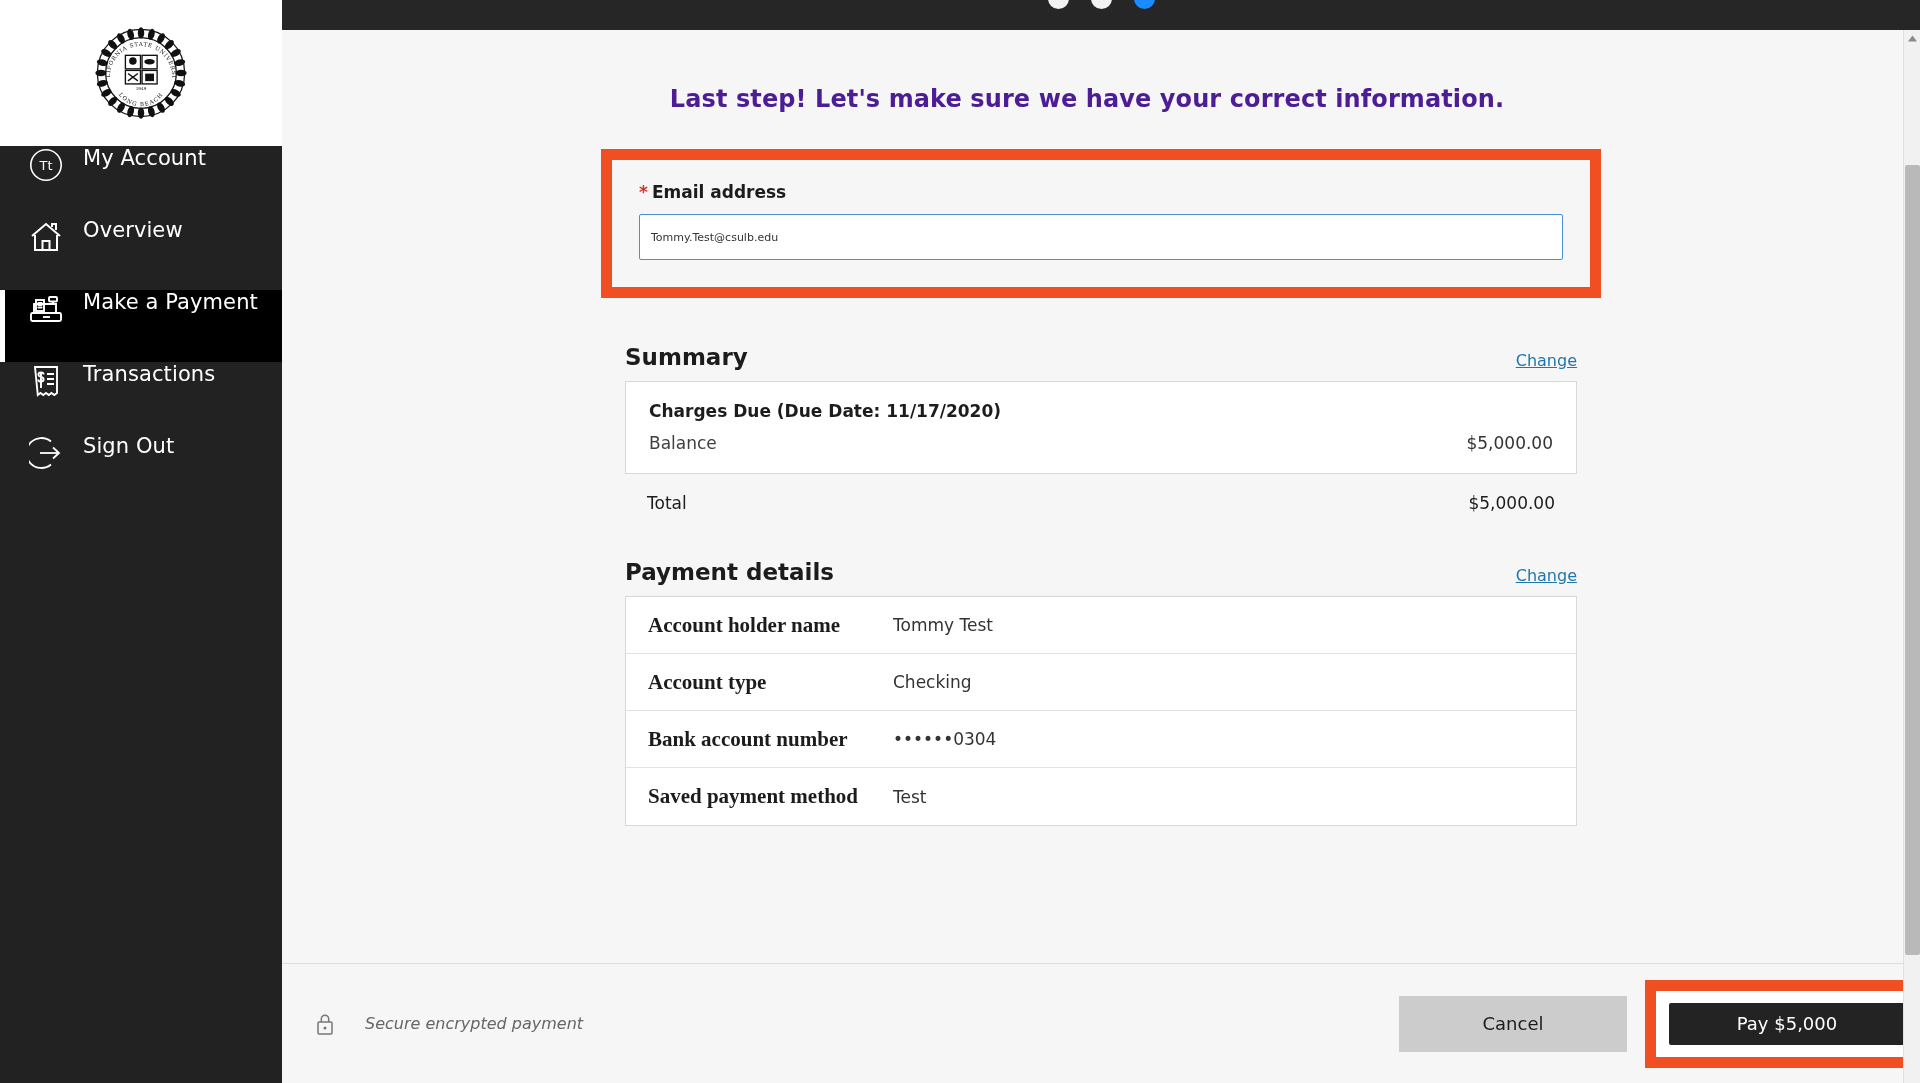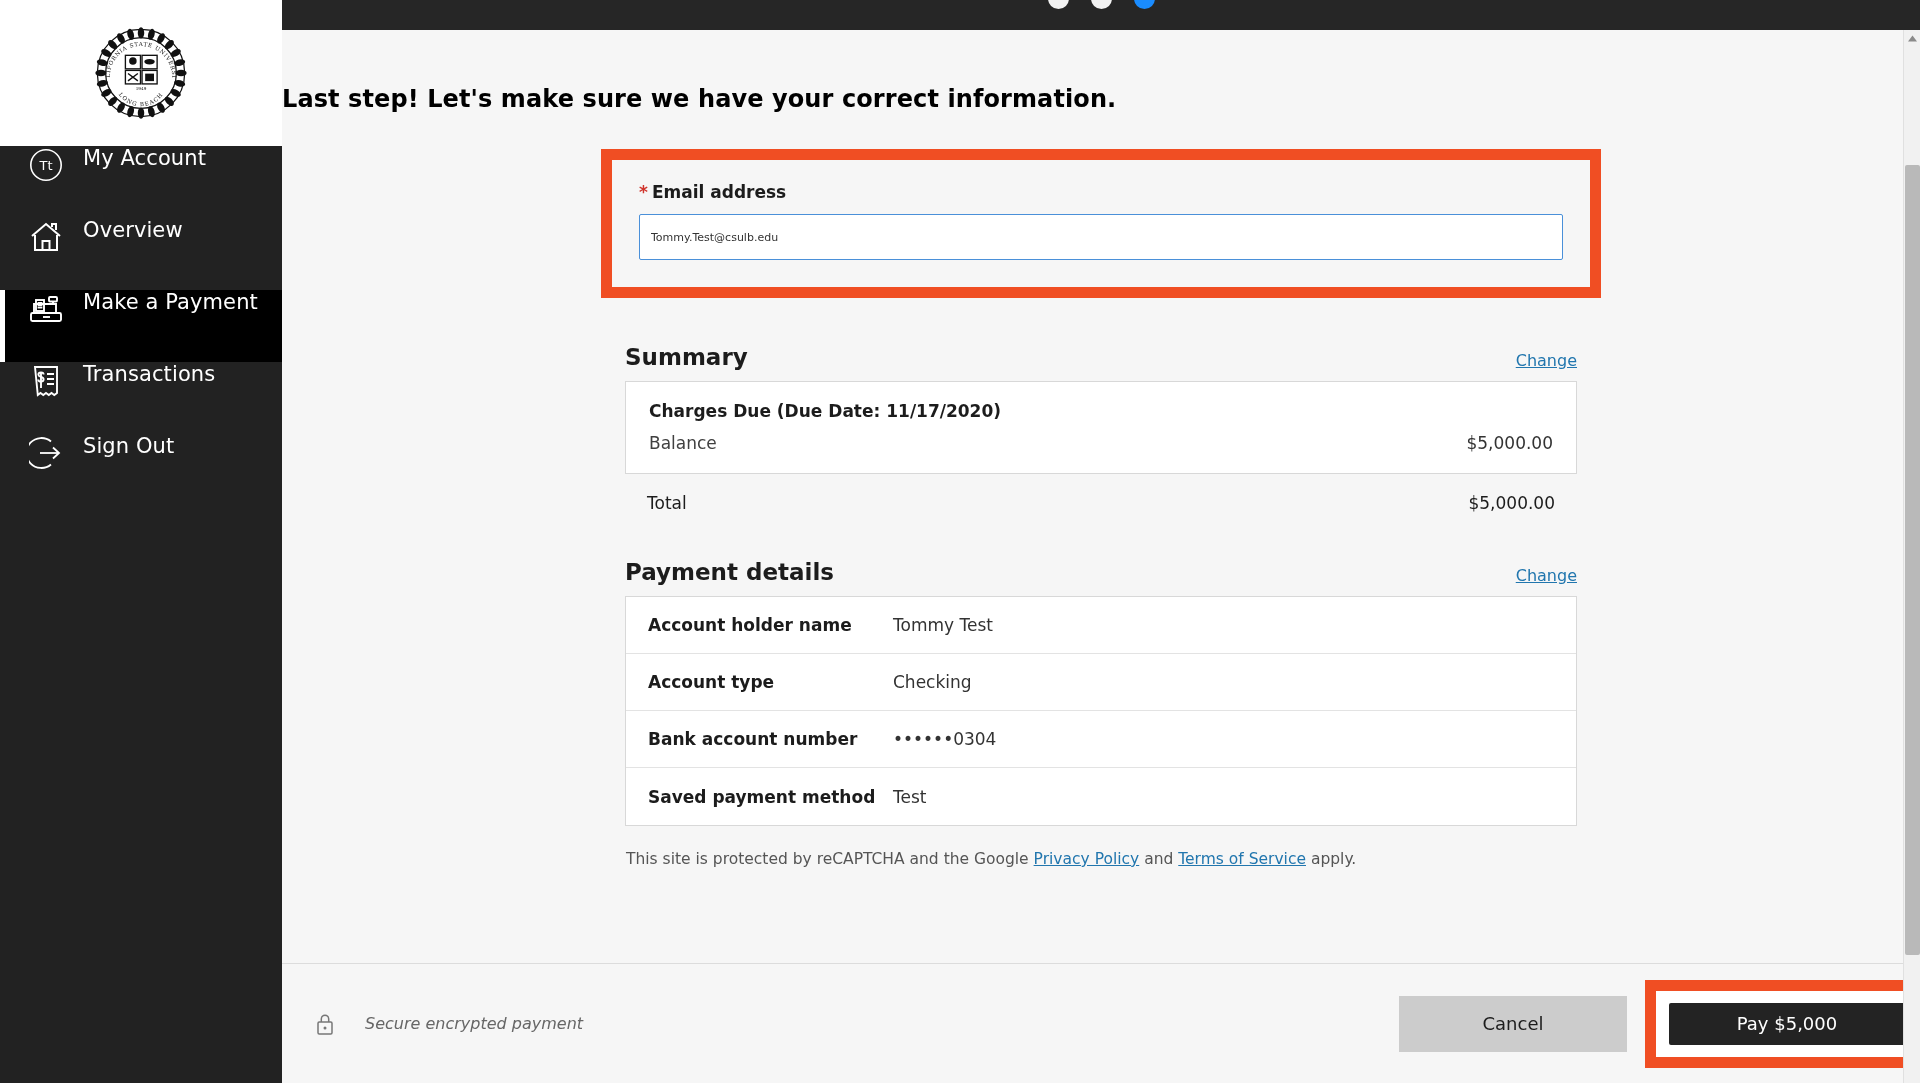--- a/index.html
+++ b/index.html
@@ -65,24 +65,24 @@
 
   .scrollwrap { flex: 1 1 auto; position: relative; overflow: hidden; }
 
   .content {
     padding: 0 0 0 0;
     position: relative;
     height: 100%;
   }
 
   .page-title {
-    text-align: left;
+    text-align: center;
     font-size: 24px;
     font-weight: 700;
-    color: #000000;
+    color: #4c1d95;
     padding-top: 55px;
     padding-right: 28px;
     letter-spacing: .1px;
   }
 
   
   .hl-email {
     width: 1000px;
     margin: 36px auto 0 auto;
     border: 11px solid #F04E23;
@@ -137,21 +137,21 @@
   .total-row .row-label, .total-row .row-val { font-weight: 400; color: #1c1c1c; font-size: 17px; }
 
   .det-table { background: #ffffff; border: 1px solid #d8d8d8; }
   .det-row {
     display: flex; align-items: center;
     height: 57px;
     border-bottom: 1px solid #e3e3e3;
     padding: 0 22px;
   }
   .det-row:last-child { border-bottom: none; }
-  .det-key { width: 245px; flex: 0 0 245px; font-size: 17px; font-weight: 700; color: #1c1c1c; }
+  .det-key { width: 245px; flex: 0 0 245px; font-size: 21px; font-weight: 700; color: #1c1c1c; font-family: Liberation Serif, serif; }
   .det-val { font-size: 17px; color: #333333; }
 
   .recaptcha {
     font-size: 15.5px; color: #555555;
     margin-top: 24px; padding-left: 1px;
   }
   .recaptcha a { color: #2176ae; text-decoration: underline; cursor: pointer; }
 
   
   .footer {
@@ -395,21 +395,20 @@
             <div class="det-row">
               <span class="det-key">Bank account number</span>
               <span class="det-val">••••••0304</span>
             </div>
             <div class="det-row">
               <span class="det-key">Saved payment method</span>
               <span class="det-val">Test</span>
             </div>
           </div>
 
-          <div class="recaptcha"><span>This site is protected by reCAPTCHA and the Google </span><a>Privacy Policy</a><span> and </span><a>Terms of Service</a><span> apply.</span></div>
         </div>
 
       </div>
     </div>
 
     <div class="footer">
       <div class="secure">
         <span>
           <svg class="lock-ico" viewBox="0 0 20 24" fill="none" stroke="#777777" stroke-width="1.5">
             <rect x="3" y="10" width="14" height="12" rx="1.2"></rect>

